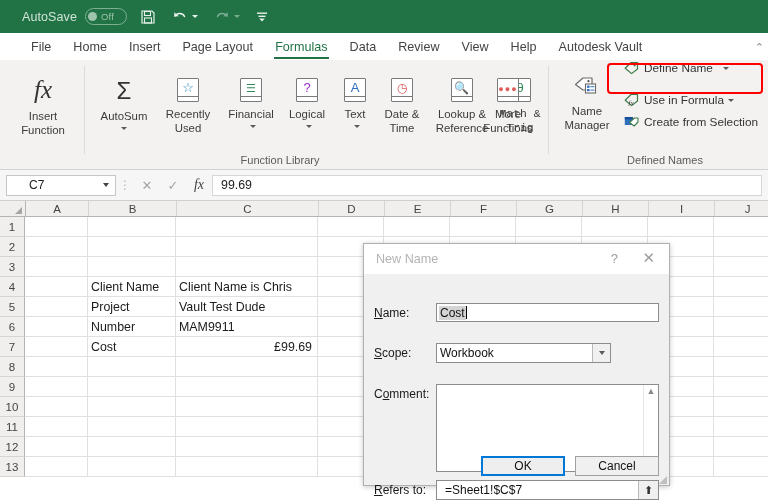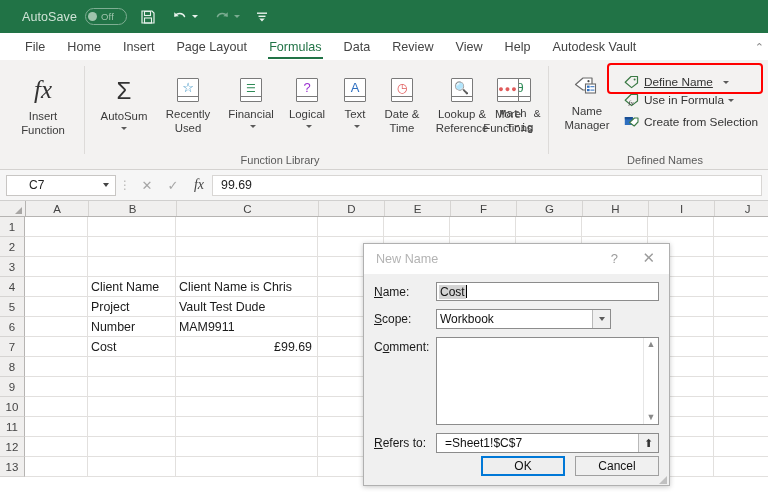--- a/index.html
+++ b/index.html
@@ -27,21 +27,21 @@
   .tb-icon.dim{opacity:.45;}
   .tb-sep{margin-left:13px;}
   .caret-sm{
     width:0;height:0;border-left:3.2px solid transparent;border-right:3.2px solid transparent;
     border-top:3.8px solid currentColor;margin-left:4px;
   }
 
   
   .tabstrip{
     height:27px;background:#ffffff;display:flex;align-items:flex-end;
-    padding-left:14px;box-sizing:border-box;position:relative;
+    padding-left:20px;box-sizing:border-box;position:relative;
   }
   .tab{
     font-size:12.6px;color:#444444;padding:0 11px;height:25px;line-height:25px;
     position:relative;white-space:nowrap;
   }
   .tab.active{color:#217346;font-weight:400;}
   .tab.active:after{
     content:"";position:absolute;left:10px;right:10px;bottom:1px;height:2.4px;background:#217346;
   }
   .tab-chevron{
@@ -163,21 +163,21 @@
     box-sizing:border-box;
   }
   .dlg-title{
     height:30px;background:#ffffff;display:flex;align-items:center;
     padding-left:12px;box-sizing:border-box;position:relative;
   }
   .dlg-title-text{font-size:12.6px;color:#b3b3b3;}
   .dlg-help{position:absolute;right:51px;top:7px;font-size:13px;color:#9c9c9c;}
   .dlg-close{position:absolute;right:14px;top:5px;font-size:15px;color:#9c9c9c;line-height:17px;}
   .dlg-body{padding:8px 10px 0 10px;position:relative;height:212px;box-sizing:border-box;}
-  .frow{display:flex;align-items:flex-start;margin-bottom:8px;}
+  .frow{display:flex;align-items:flex-start;margin-bottom:8px;margin-top:21px;}
   .flabel{width:62px;flex:none;font-size:12px;color:#1a1a1a;padding-top:3px;}
   .flabel u{text-decoration:underline;}
   .finput{
     flex:1;height:19px;background:#fff;border:1px solid #8c8c8c;
     box-sizing:border-box;font-size:12px;color:#111;
     display:flex;align-items:center;padding:0 2px;position:relative;
   }
   .sel{background:#d4d4d4;padding:0 1px;}
   .tcursor{
     display:inline-block;width:1px;height:13px;background:#000;margin-left:0px;
@@ -385,21 +385,21 @@
           <rect x="11.5" y="8" width="10" height="9" fill="#ffffff" stroke="#6b6b6b" stroke-width="1.1"></rect>
           <rect x="13" y="9.6" width="2.6" height="2.2" fill="#2e6fc0"></rect>
           <rect x="16.4" y="10.2" width="4" height="1" fill="#2e6fc0"></rect>
           <rect x="13" y="13" width="2.6" height="2.2" fill="#2e6fc0"></rect>
           <rect x="16.4" y="13.6" width="4" height="1" fill="#2e6fc0"></rect>
         </svg>
         <span class="lbl" style="margin-top:5px;">Name
 Manager</span>
       </div>
 
-      <div class="dnbtn" style="left:76px;top:15px;text-decoration:underline;">
+      <div class="dnbtn" style="left:76px;top:1px;">
         <svg width="15" height="14" viewBox="0 0 15 14">
           <path d="M1.2 7.2 L7 1.5 L13.5 1.5 L13.5 8 L7.6 12.6 Z" fill="none" stroke="#3b7a45" stroke-width="1.2" stroke-linejoin="round"></path>
           <circle cx="10.6" cy="4.4" r="1" fill="#3b7a45"></circle>
         </svg>
         <span>Define Name</span>
         <i class="caret-dn" style="margin-left:10px;"></i>
       </div>
 
       <div class="dnbtn" style="left:76px;top:33px;">
         <svg width="15" height="14" viewBox="0 0 15 14">

